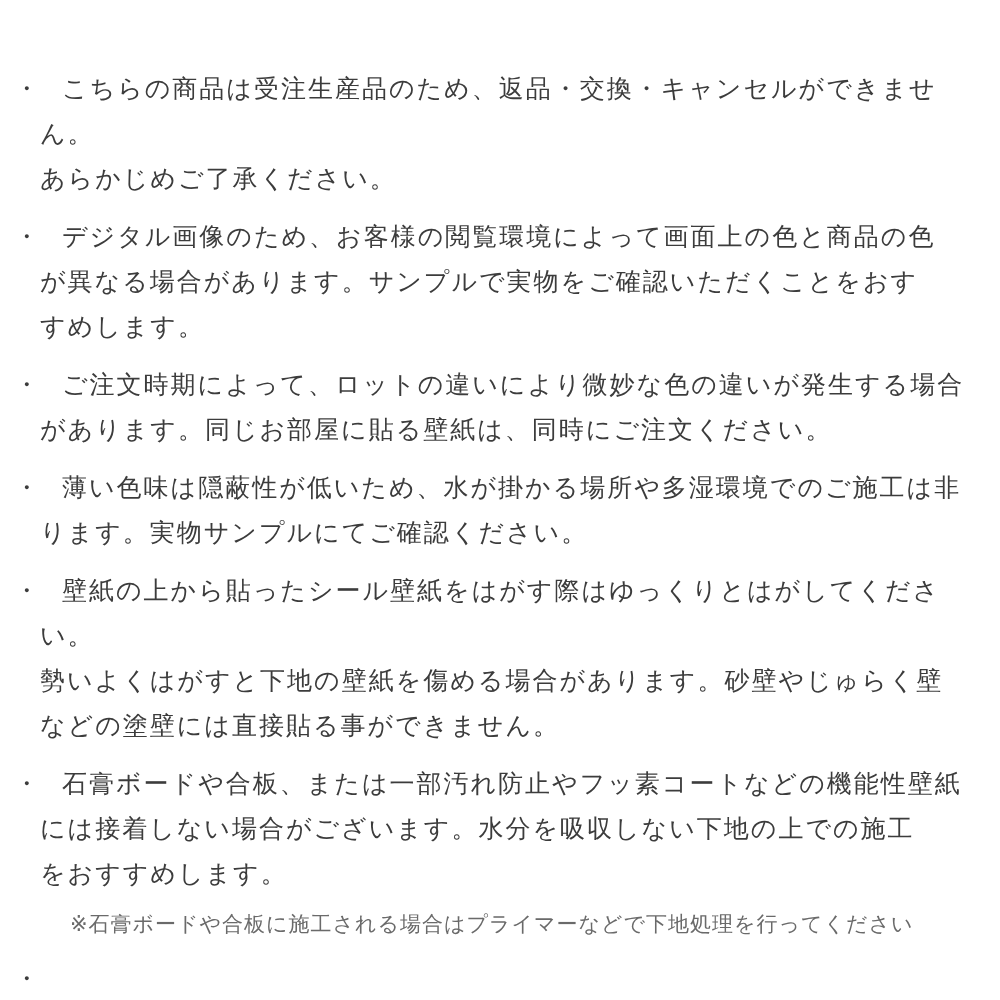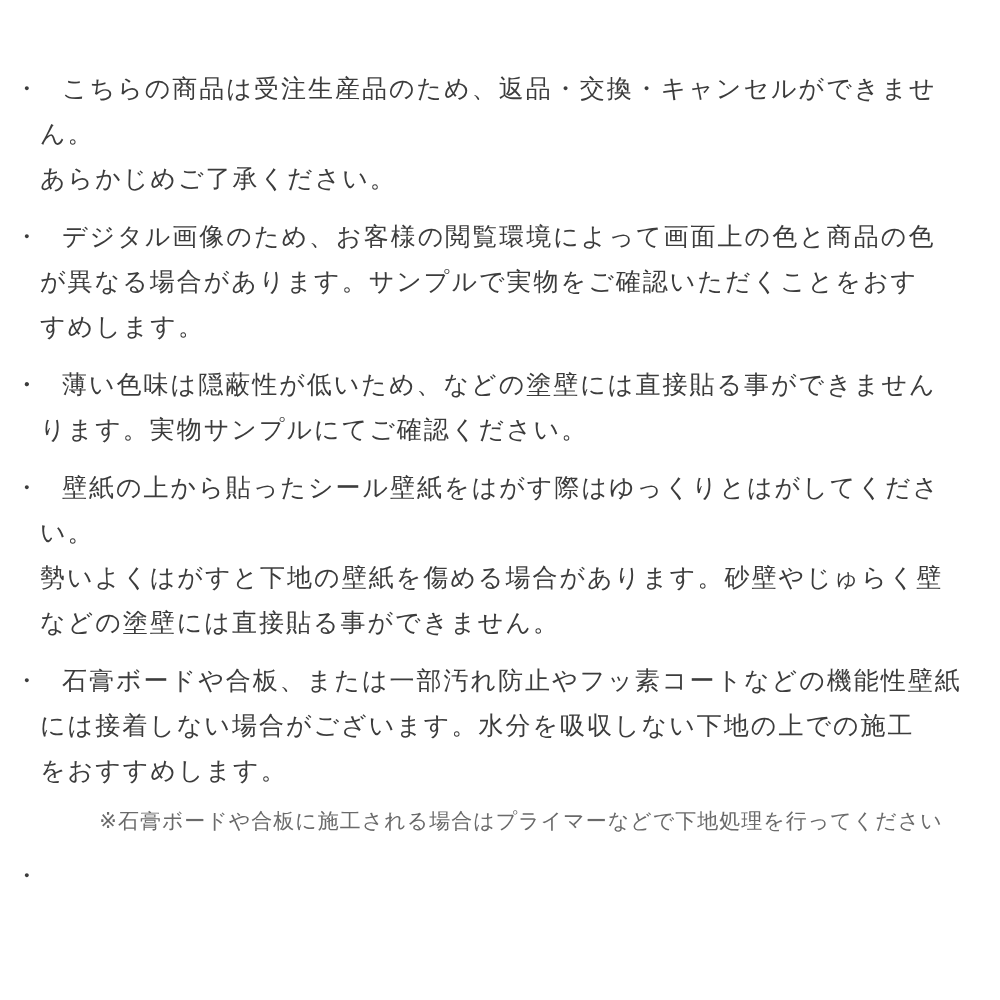--- a/index.html
+++ b/index.html
@@ -41,44 +41,45 @@
     white-space: pre-line;
     margin-left: 22px;
   }
   .subnote {
     font-size: 21px;
     line-height: 38px;
     letter-spacing: 1px;
     color: #6a6a6a;
     margin: -4px 0 13px 34px;
     padding-left: 0;
-    text-align: center;
   }
 </style>
 </head>
 <body style="background: rgb(255, 255, 255);">
 
 <div class="notes" style="color: rgb(60, 60, 60);">
     <div class="note-item">
     <span class="bullet">・</span>
     <span class="note-text">こちらの商品は受注生産品のため、返品・交換・キャンセルができません。
 あらかじめご了承ください。</span>
   </div>
     <div class="note-item">
     <span class="bullet">・</span>
     <span class="note-text">デジタル画像のため、お客様の閲覧環境によって画面上の色と商品の色
 が異なる場合があります。サンプルで実物をご確認いただくことをおす
 すめします。</span>
   </div>
     <div class="note-item">
     <span class="bullet">・</span>
+    <span class="note-text">ご注文時期によって、ロットの違いにより微妙な色の違いが発生する場合
+があります。同じお部屋に貼る壁紙は、同時にご注文ください。</span>
   </div>
     <div class="note-item">
     <span class="bullet">・</span>
-    <span class="note-text">薄い色味は隠蔽性が低いため、などの塗壁には直接貼る事ができません
+    <span class="note-text">薄い色味は隠蔽性が低いため、水が掛かる場所や多湿環境でのご施工は非
 ります。実物サンプルにてご確認ください。</span>
   </div>
     <div class="note-item">
     <span class="bullet">・</span>
     <span class="note-text">壁紙の上から貼ったシール壁紙をはがす際はゆっくりとはがしてください。
 勢いよくはがすと下地の壁紙を傷める場合があります。砂壁やじゅらく壁
 などの塗壁には直接貼る事ができません。</span>
   </div>
     <div class="note-item">
     <span class="bullet">・</span>

